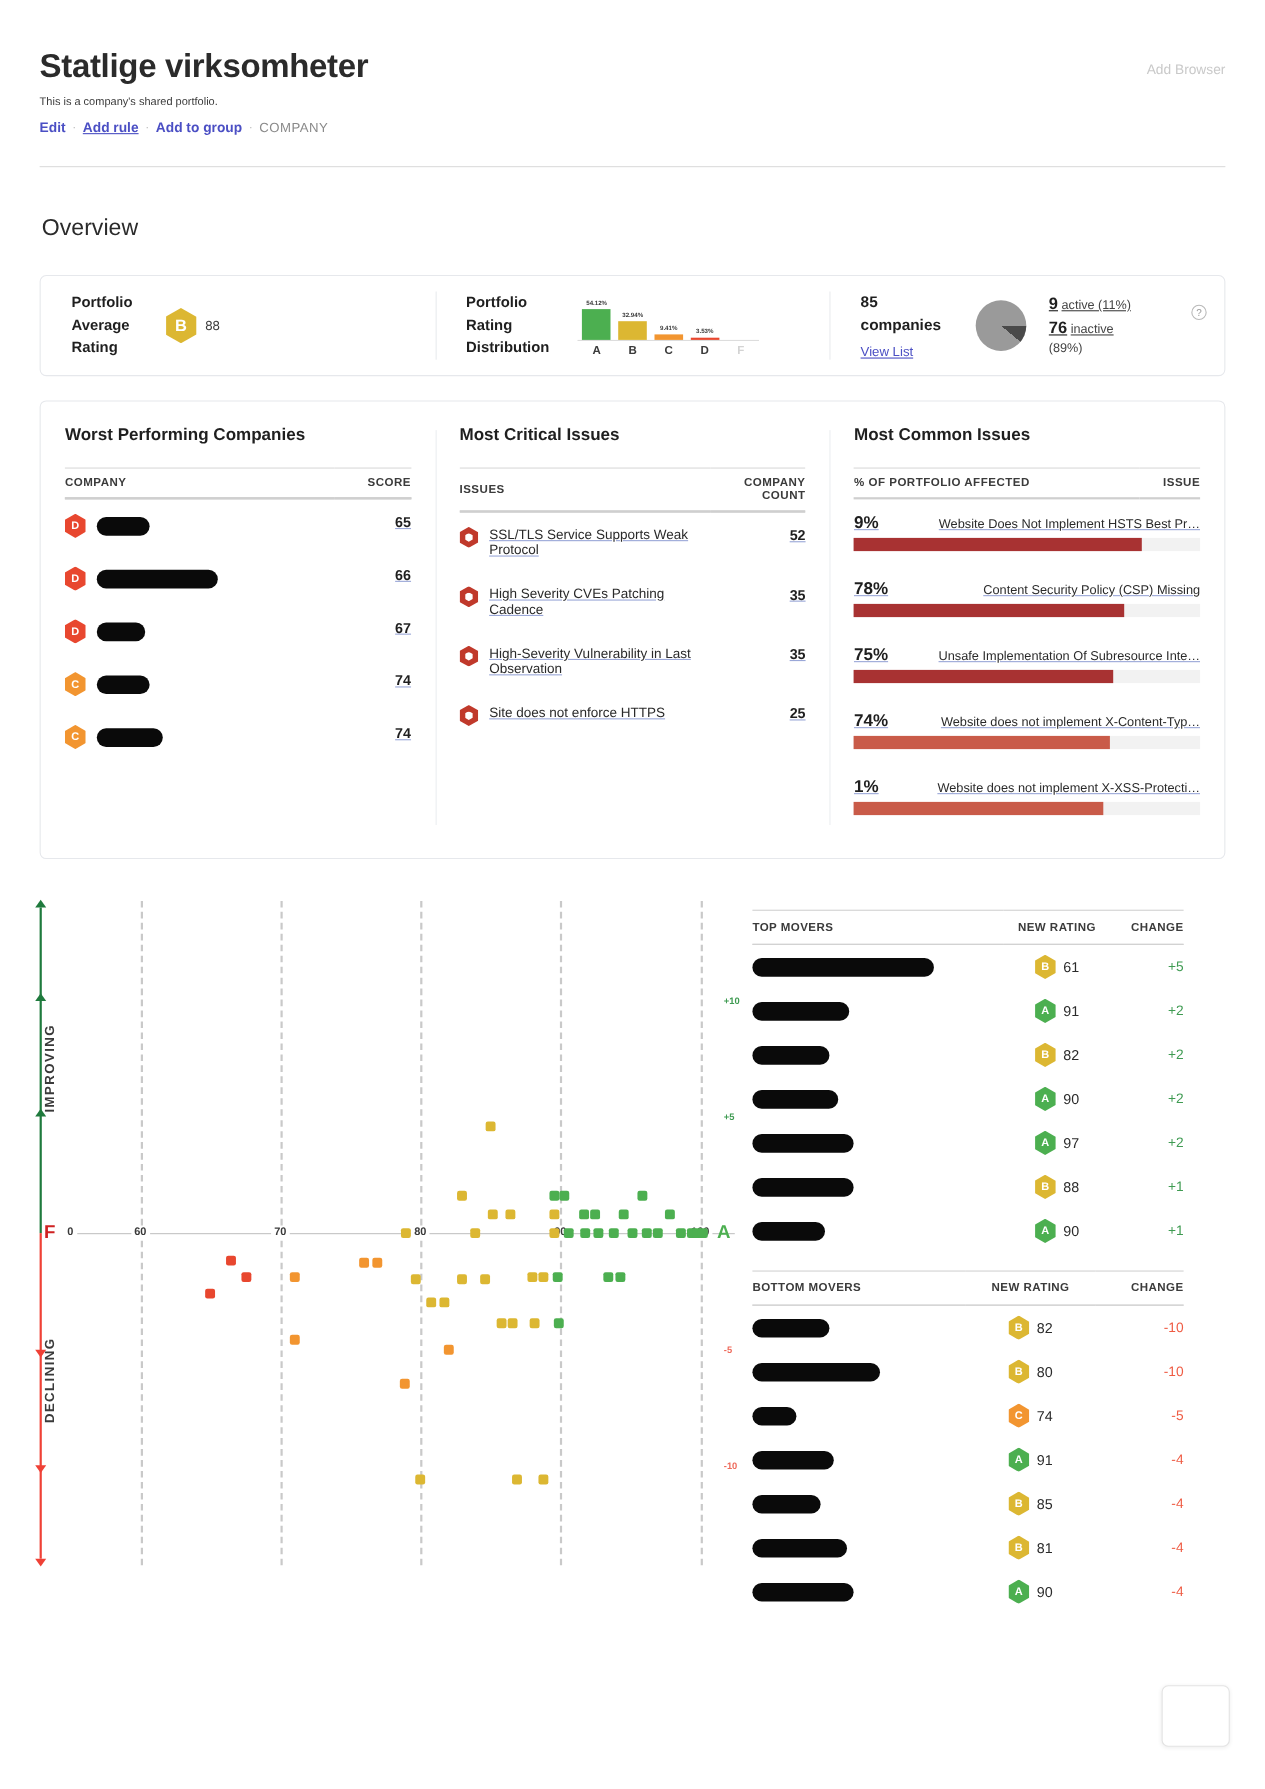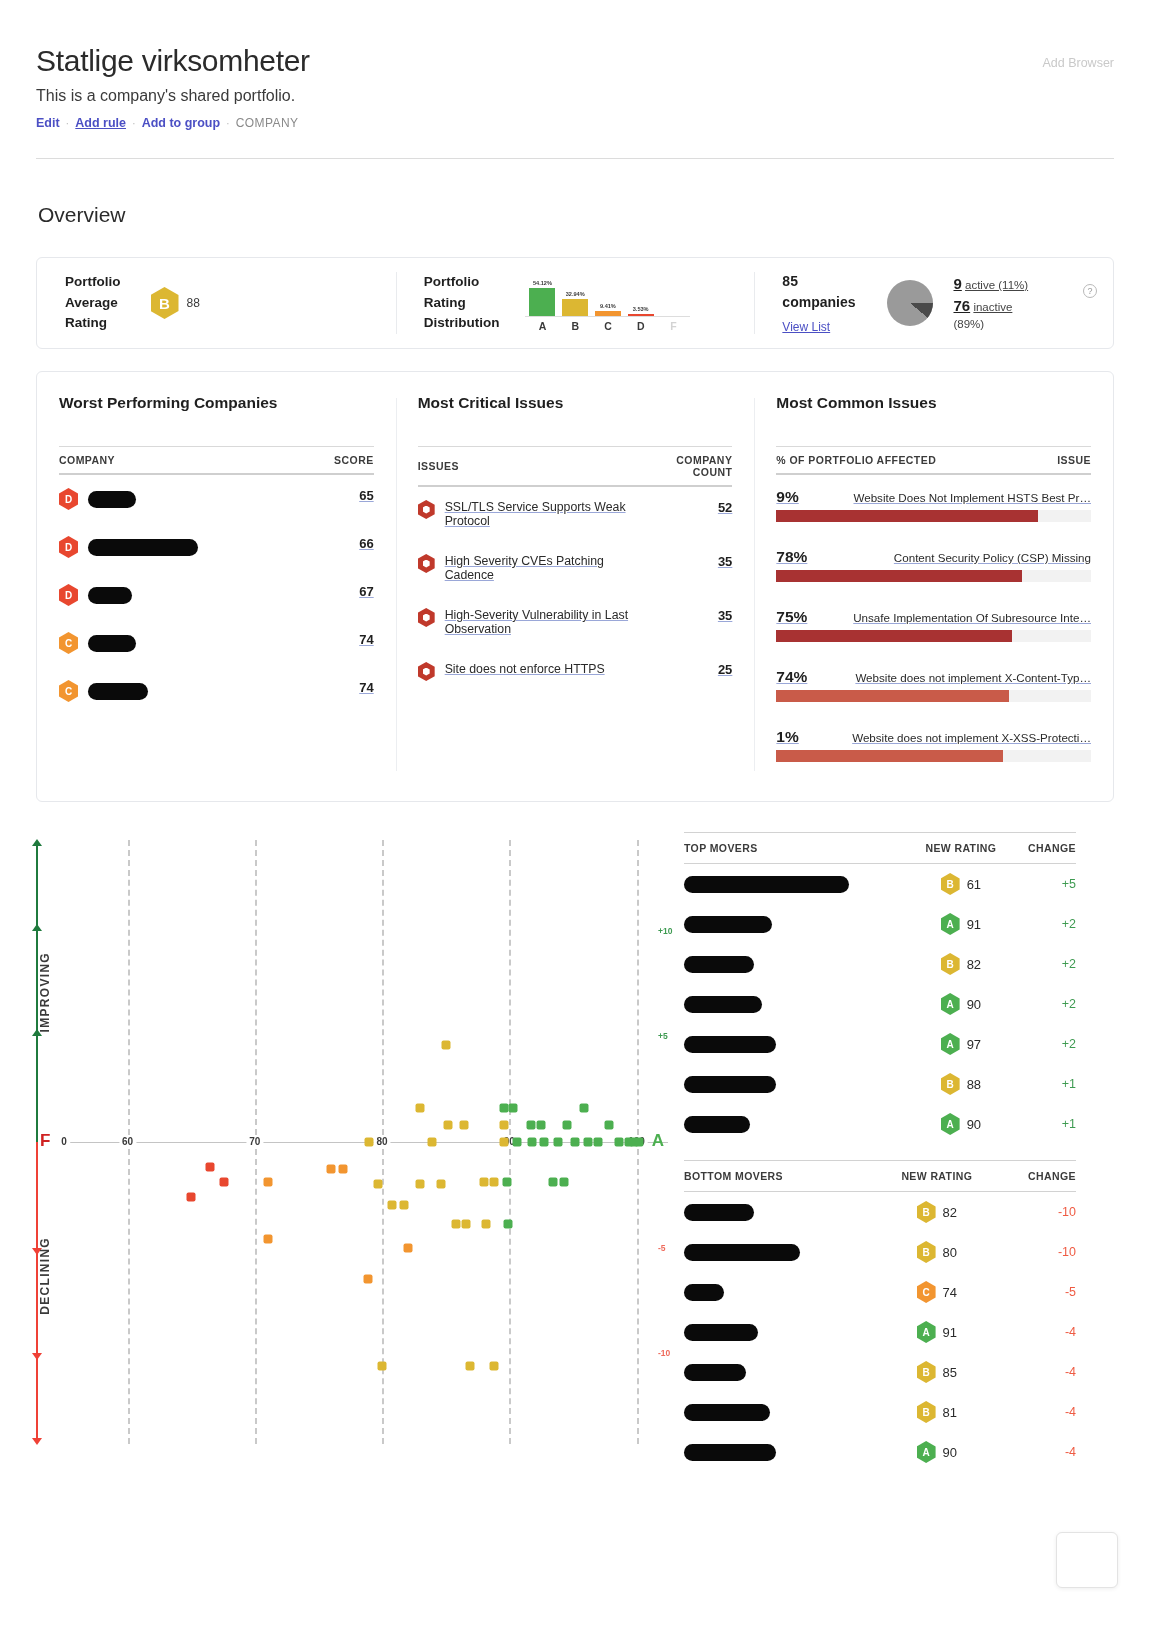--- a/index.html
+++ b/index.html
@@ -7,22 +7,22 @@
     width: 1150px; height: 1626px;
     background: #ffffff;
     font-family: "Liberation Sans", sans-serif;
     color: #2b2b2b;
     overflow: hidden;
   }
   .page { position: relative; width: 1150px; height: 1626px; padding: 0 36px; }
 
   
   .hdr { padding-top: 44px; position: relative; }
-  .hdr h1 { font-size: 30px; font-weight: 400; letter-spacing: -0.3px; color: #2b2b2b; }
-  .hdr .sub { font-size: 16px; color: #3a3a3a; margin-top: 9px; }
+  .hdr h1 { font-size: 30px; font-weight: 700; letter-spacing: -0.3px; color: #2b2b2b; }
+  .hdr .sub { font-size: 10px; color: #3a3a3a; margin-top: 9px; }
   .hdr .links { margin-top: 11px; font-size: 12.5px; display: flex; align-items: center; gap: 6px; }
   .hdr .links a { color: #4b4fc4; font-weight: bold; text-decoration: none; }
   .hdr .links a.ul { text-decoration: underline; }
   .hdr .links .sep { color: #bdbdbd; font-size: 11px; }
   .hdr .links .tag { color: #8a8a8a; font-weight: normal; letter-spacing: .4px; font-size: 12px; }
   .addco { position: absolute; right: 0; top: 56px; font-size: 12.5px; color: #c9c9c9; }
   .rule { margin: 28px 0 0; height: 1px; background: #dcdcdc; }
 
   h2.section { font-size: 21px; font-weight: 400; color: #2b2b2b; margin: 44px 0 0 2px; }
 
@@ -68,21 +68,21 @@
   .actwrap u { text-decoration: underline; }
   .qmark { position: absolute; right: 16px; top: 26px; width: 14px; height: 14px; border-radius: 50%;
            border: 1px solid #b9b9b9; color: #9a9a9a; font-size: 9px; display: flex; align-items: center; justify-content: center; }
 
   
   .tri { margin-top: 22px; display: flex; padding: 22px 0 26px; }
   .tri > section { flex: 1; padding: 0 22px; position: relative; }
   .tri > section + section::before {
     content: ""; position: absolute; left: 0; top: 4px; bottom: 4px; width: 1px; background: #eceef1;
   }
-  .tri h3 { font-size: 15.5px; font-weight: bold; color: #1f1f1f; margin-bottom: 34px; }
+  .tri h3 { font-size: 15.5px; font-weight: bold; color: #1f1f1f; margin-bottom: 20px; }
   table.t { width: 100%; border-collapse: collapse; }
   table.t th { font-size: 10.5px; font-weight: bold; letter-spacing: .45px; color: #3b3b3b;
                text-align: left; padding: 7px 0; border-top: 1px solid #d9d9d9; border-bottom: 2px solid #cfcfcf; }
   table.t th.r { text-align: right; }
   table.t td { padding: 13px 0; font-size: 12.3px; vertical-align: top; }
   table.t td.r { text-align: right; }
   .lk { color: #2a2a2a; text-decoration: underline; text-decoration-color: #9aa7d8; }
   .lknum { color: #1f1f1f; font-weight: bold; text-decoration: underline; text-decoration-color: #9aa7d8; font-size: 13px; }
   .redact { display: inline-block; height: 17px; border-radius: 9px; background: #0a0a0a; vertical-align: middle; }
   .cellflex { display: flex; align-items: center; gap: 10px; }
@@ -114,21 +114,21 @@
   .xtick { position: absolute; transform: translateX(-50%); font-size: 10px; font-weight: bold; color: #3a3a3a; }
   .gridline { position: absolute; top: 8px; bottom: 8px; width: 0; border-left: 2px dashed #c9c9c9; }
   .gradeF { position: absolute; font-size: 17px; font-weight: bold; color: #cf2222; }
   .gradeA { position: absolute; font-size: 17px; font-weight: bold; color: #4caf50; }
   .ytick { position: absolute; font-size: 8.5px; font-weight: bold; transform: translateY(-50%); }
   .ytick.pos { color: #3f9b52; }
   .ytick.neg { color: #ef6b5c; }
   .dot { position: absolute; width: 9px; height: 9px; border-radius: 2px; transform: translate(-50%,-50%); }
 
   
-  .movers { width: 400px; padding-left: 8px; }
+  .movers { width: 400px; padding-left: 8px; margin-top: 16px; }
   table.m { width: 100%; border-collapse: collapse; }
   table.m th { font-size: 10.5px; font-weight: bold; letter-spacing: .4px; color: #3b3b3b;
                padding: 9px 0; border-top: 1px solid #d2d2d2; border-bottom: 1px solid #d2d2d2; text-align: left; }
   table.m th.c { text-align: center; }
   table.m th.r { text-align: right; }
   table.m td { padding: 9px 0; font-size: 13px; }
   table.m td.c { text-align: center; }
   table.m td.r { text-align: right; font-size: 12.5px; }
   .ratecell { display: inline-flex; align-items: center; gap: 7px; }
   .up { color: #3f9b52; }

